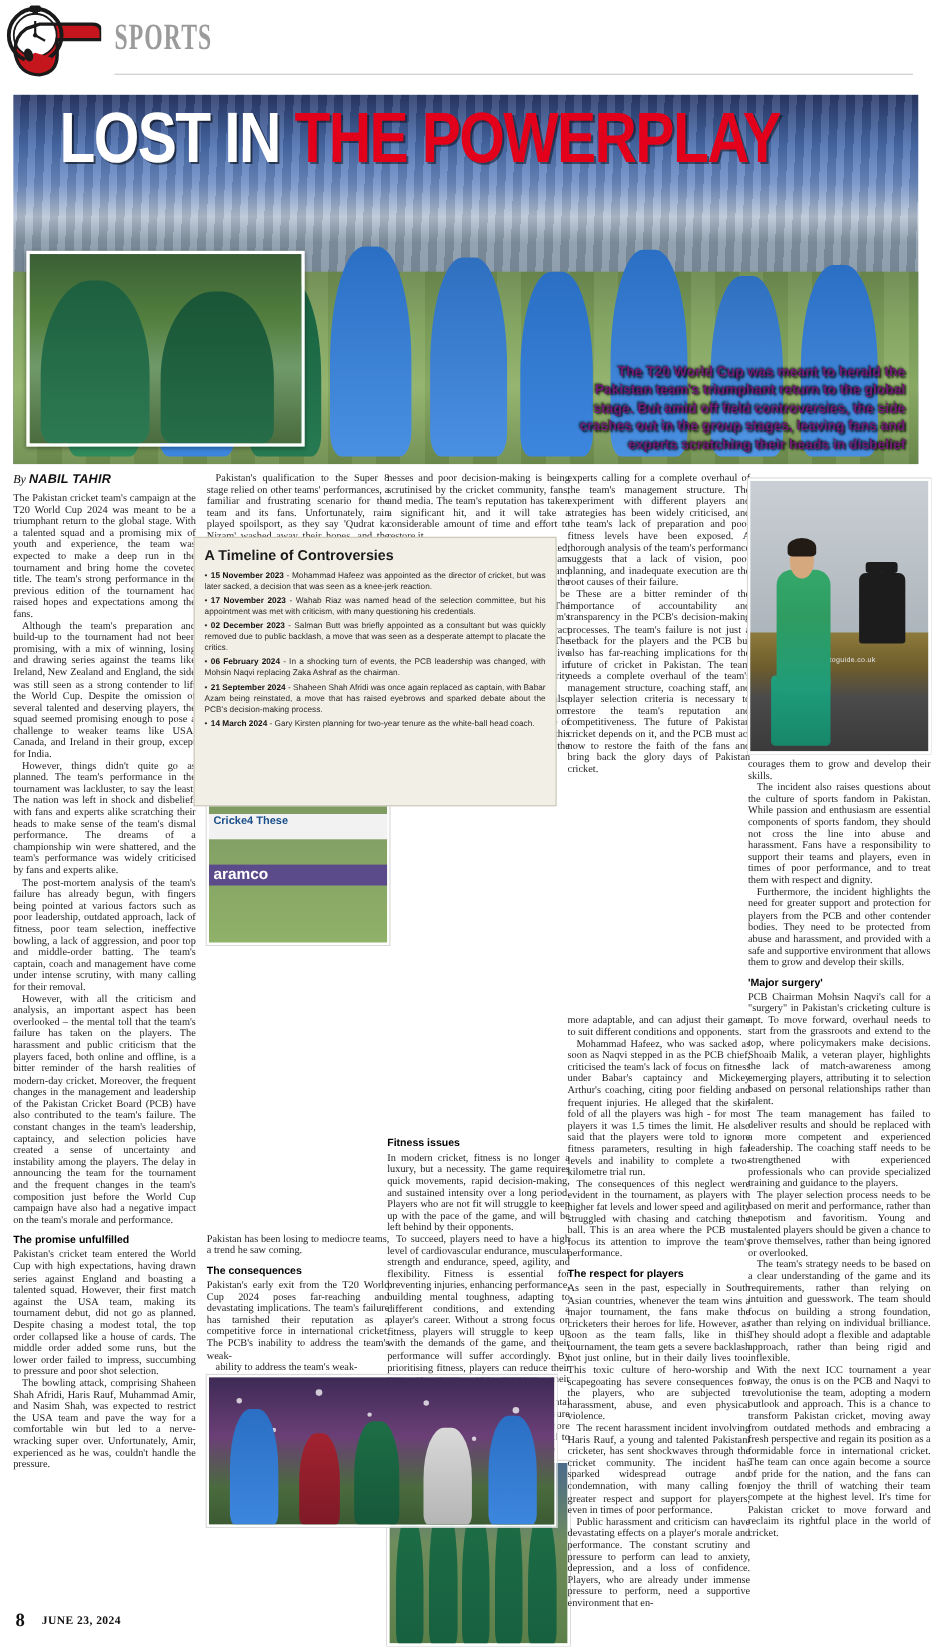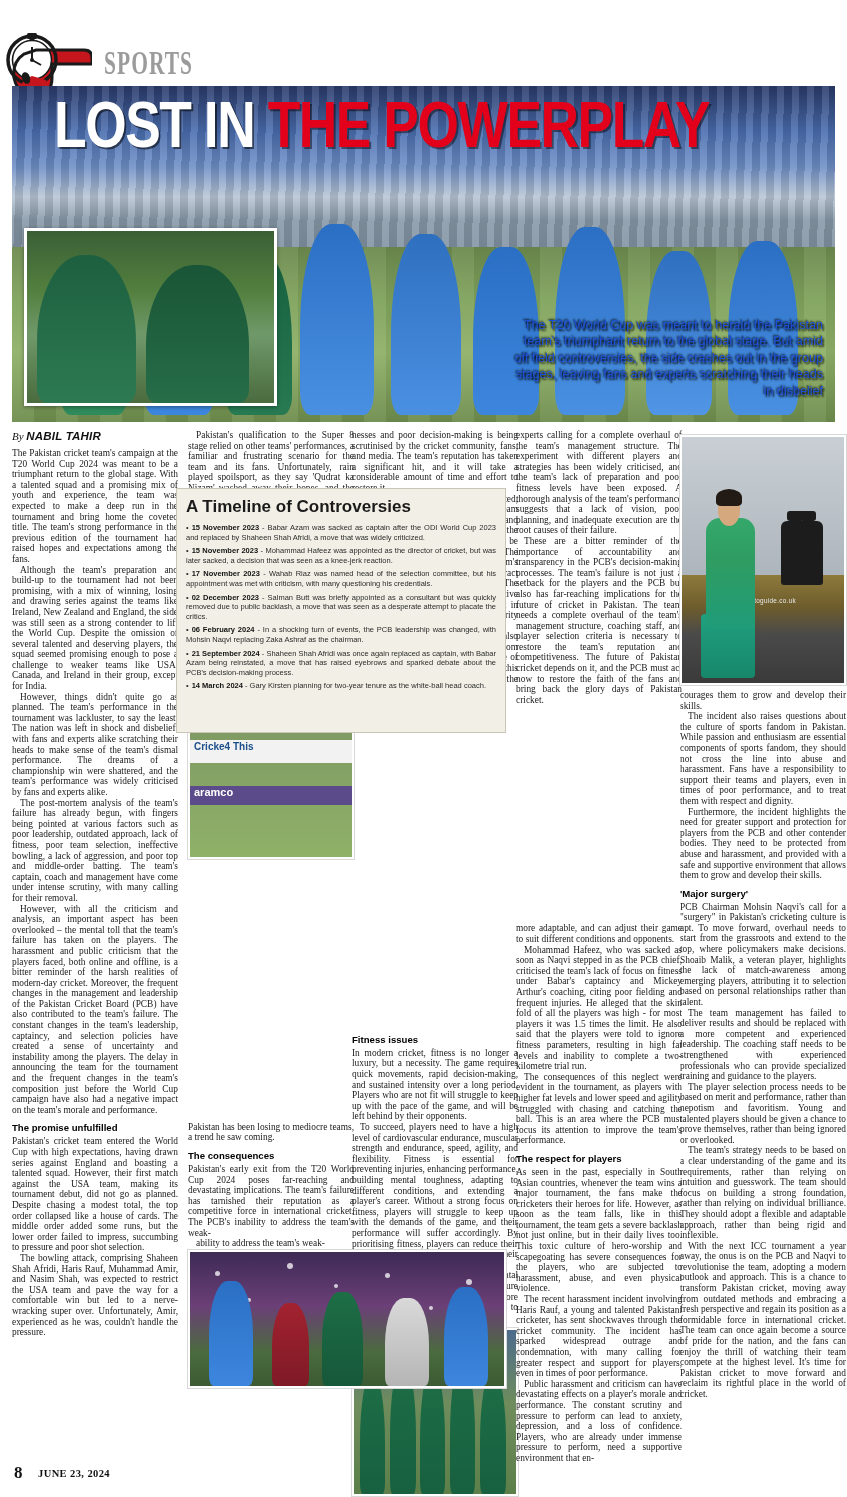--- a/index.html
+++ b/index.html
@@ -5,21 +5,21 @@
   * { box-sizing: border-box; margin: 0; padding: 0; }
   html, body {
     width: 847px; height: 1497px;
     background: #ffffff;
     font-family: "Liberation Serif", serif;
     overflow: hidden;
   }
   .page { position: relative; width: 847px; height: 1497px; background:#fff; }
 
   
-  .masthead { position:absolute; left:0; top:0; width:693px; height:78px;margin-top:28px; }
+  .masthead { position:absolute; left:0; top:0; width:693px; height:78px; }
   .logo { position:absolute; left:6px; top:4px; width:86px; height:68px; }
   .masthead-title {
     position:absolute; left:104px; top:16px;
     font-family:"Liberation Serif", serif;
     font-size:25px; font-weight:bold; letter-spacing:1.2px;
     color:#9b9b9b;
     transform: scaleY(1.35) scaleX(0.86); transform-origin: left top;
   }
   .masthead-rule { position:absolute; left:104px; top:67px; width:726px; height:1px; background:#c9c9c9; }
 
@@ -54,23 +54,23 @@
   .hl-red   { color:#e3001b; text-shadow: 2px 2px 0 rgba(0,0,0,.45); }
 
   .inset { position:absolute; left:12px; top:142px; width:253px; height:178px;
       border:3px solid #ffffff; overflow:hidden; box-shadow:0 1px 4px rgba(0,0,0,.4); }
   .inset-bg { position:absolute; inset:0;
       background: linear-gradient(180deg,#3a5f35 0%, #53803f 35%, #70996a 60%, #4a6b3e 100%); }
   .inset-p { position:absolute; bottom:0; border-radius:46% 46% 10% 10%/58% 58% 10% 10%; }
   .ip1 { left:4%;  width:40%; height:86%; background:linear-gradient(180deg,#1d5f3f,#2d7a52); }
   .ip2 { left:48%; width:42%; height:80%; background:linear-gradient(180deg,#195536,#266d48); }
 
-  .hero-caption { position:absolute; right:12px; bottom:23px; width:312px;
-      font-family:"Liberation Sans", sans-serif; font-weight:normal;
-      font-size:12.6px; line-height:16.4px; color:#1d4ed8; text-align:right;
+  .hero-caption { position:absolute; right:12px; bottom:10px; width:312px;
+      font-family:"Liberation Sans", sans-serif; font-weight:bold;
+      font-size:12.6px; line-height:16.4px; color:#701a75; text-align:right;
       text-shadow: 1.5px 1.5px 2px rgba(0,0,0,.95), -1px -1px 2px rgba(0,0,0,.8); }
 
   
   .cols { position:absolute; left:12px; top:430px; width:823px; height:1022px; }
   .col { position:absolute; top:0; width:166px; height:1022px; }
   .c1 { left:0; }  .c2 { left:176px; } .c3 { left:340px; }
   .c4 { left:504px; } .c5 { left:668px; }
 
   .byline { font-family:"Liberation Serif", serif; font-size:11px; color:#111;
       margin-bottom:6px;font-style:italic; }
@@ -116,35 +116,35 @@
   .fig-bat { height:212px; background:linear-gradient(180deg,#8aa2c0 0%, #b7c6d2 18%, #7f9b63 40%, #8fb168 100%); }
   .fig-bat .board { position:absolute; left:0; right:0; top:0; height:32%;
       background:linear-gradient(180deg,#6d6fa0 0%, #8f76b0 50%, #7f6fa8 100%); }
   .fig-bat .bandA { position:absolute; left:0; right:0; top:44%; height:11%;
       background:#f2f2f2; }
   .fig-bat .bandA span { position:absolute; left:4px; top:1px;
       font-family:"Liberation Sans", sans-serif; font-weight:bold; font-size:10px; color:#1b4f8a; }
   .fig-bat .bandB { position:absolute; left:0; right:0; top:66%; height:9%;
       background:#5b4b8a; }
   .fig-bat .bandB span { position:absolute; left:4px; top:0px;
-      font-family:"Liberation Sans", sans-serif; font-weight:bold; font-size:11px; color:#ffffff; }
+      font-family:"Liberation Sans", sans-serif; font-weight:bold; font-size:14px; color:#ffffff; }
   .fig-bat .batsman { position:absolute; right:12%; bottom:0; width:34%; height:62%;
       background:linear-gradient(180deg,#1d6e46 0%, #20electric 1%, #175c3a 100%); border-radius:30% 30% 8% 8%/40% 40% 8% 8%; }
 
   .fig-celebrate { height:130px; background:linear-gradient(180deg,#3d2a55 0%, #6b3f77 40%, #4a6b3e 75%, #3c5a33 100%); }
   .fig-celebrate .sp { position:absolute; border-radius:50%; background:rgba(255,255,255,.75); }
 
   .fig-team { height:168px; background:linear-gradient(180deg,#4c6b8c 0%, #6f8d5c 45%, #5c7f49 100%); }
   .fig-team .tp { position:absolute; bottom:0; border-radius:44% 44% 10% 10%/56% 56% 10% 10%;
       background:linear-gradient(180deg,#1d6e46,#176040); }
 
   
   .timeline { position:absolute; left:176px; top:488px; width:330px; height:245px;
       background:#f2f0e6; border:1px solid #c9c6b8; padding:8px 9px 6px 9px; }
-  .timeline h2 { font-family:"Liberation Sans", sans-serif; font-size:17px;
+  .timeline h2 { font-family:"Liberation Sans", sans-serif; font-size:13px;
       font-weight:bold; color:#1a1a1a; margin-bottom:6px; }
   .timeline ul { list-style:none; }
   .timeline li { font-family:"Liberation Sans", sans-serif; font-size:7.5px;
       line-height:9.6px; color:#2a2a2a; margin-bottom:4px; text-align:justify; }
   .timeline li:before { content:"\2022"; margin-right:3px; }
   .timeline li b { font-weight:bold; color:#111; }
 
   
   .footer { position:absolute; left:12px; bottom:10px; width:823px; height:24px; }
   .pageno { font-family:"Liberation Serif", serif; font-size:17px; font-weight:bold; color:#111;
@@ -221,21 +221,21 @@
       <p class="body">The bowling attack, comprising Shaheen Shah Afridi, Haris Rauf, Muhammad Amir, and Nasim Shah, was expected to restrict the USA team and pave the way for a comfortable win but led to a nerve-wracking super over. Unfortunately, Amir, experienced as he was, couldn't handle the pressure.</p>
     </div>
 
     <div class="col c2">
       <p class="body">Pakistan's qualification to the Super 8 stage relied on other teams' performances, a familiar and frustrating scenario for the team and its fans. Unfortunately, rain played spoilsport, as they say 'Qudrat ka Nizam' washed away their hopes, and the USA team qualified for the Super 8 stage on their debut, dashing Pakistan's dreams and leaving fans heartbroken.</p>
       <p class="body">Fans criticised Pakistan's outdated approach under Babar Azam's captaincy, relying on anchoring innings from him and Mohammad Rizwan, hoping their strong bowling attack will salvage wins. Despite opportunities to change course, PCB continues to back the duo, while hesitantly supporting other players like Saim Ayub and Azam Khan. Former player Ahmad Shehzad spoke out, stating that under Babar's captaincy,</p>
 
       <div class="fig fig-bat">
         <div class="board"></div>
         <div class="bandA">
-          <span>Cricke4 This</span>
+          <span>Cricke4 These</span>
         </div>
         <div class="bandB">
           <span>aramco</span>
         </div>
         <div class="batsman"></div>
       </div>
 
       <div style="height:258px"></div>
 
       <p class="body first">Pakistan has been losing to mediocre teams, a trend he saw coming.</p>
@@ -301,21 +301,20 @@
       <p class="body">The team management has failed to deliver results and should be replaced with a more competent and experienced leadership. The coaching staff needs to be strengthened with experienced professionals who can provide specialized training and guidance to the players.</p>
       <p class="body">The player selection process needs to be based on merit and performance, rather than nepotism and favoritism. Young and talented players should be given a chance to prove themselves, rather than being ignored or overlooked.</p>
       <p class="body">The team's strategy needs to be based on a clear understanding of the game and its requirements, rather than relying on intuition and guesswork. The team should focus on building a strong foundation, rather than relying on individual brilliance. They should adopt a flexible and adaptable approach, rather than being rigid and inflexible.</p>
       <p class="body">With the next ICC tournament a year away, the onus is on the PCB and Naqvi to revolutionise the team, adopting a modern outlook and approach. This is a chance to transform Pakistan cricket, moving away from outdated methods and embracing a fresh perspective and regain its position as a formidable force in international cricket. The team can once again become a source of pride for the nation, and the fans can enjoy the thrill of watching their team compete at the highest level. It's time for Pakistan cricket to move forward and reclaim its rightful place in the world of cricket.</p>
     </div>
   </div>
 
   <div class="timeline">
     <h2>A Timeline of Controversies</h2>
     <ul id="timeline-list">
-        <li><b>15 November 2023 </b><span>- Babar Azam was sacked as captain after the ODI World Cup 2023 and replaced by Shaheen Shah Afridi, a move that was widely criticized.</span></li>
         <li><b>15 November 2023 </b><span>- Mohammad Hafeez was appointed as the director of cricket, but was later sacked, a decision that was seen as a knee-jerk reaction.</span></li>
         <li><b>17 November 2023 </b><span>- Wahab Riaz was named head of the selection committee, but his appointment was met with criticism, with many questioning his credentials.</span></li>
         <li><b>02 December 2023 </b><span>- Salman Butt was briefly appointed as a consultant but was quickly removed due to public backlash, a move that was seen as a desperate attempt to placate the critics.</span></li>
         <li><b>06 February 2024 </b><span>- In a shocking turn of events, the PCB leadership was changed, with Mohsin Naqvi replacing Zaka Ashraf as the chairman.</span></li>
         <li><b>21 September 2024 </b><span>- Shaheen Shah Afridi was once again replaced as captain, with Babar Azam being reinstated, a move that has raised eyebrows and sparked debate about the PCB's decision-making process.</span></li>
         <li><b>14 March 2024 </b><span>- Gary Kirsten planning for two-year tenure as the white-ball head coach.</span></li>
       </ul>
   </div>
 
   <div class="fig fig-celebrate" style="position:absolute;left:188px;top:1245px;width:318px;height:138px;">

